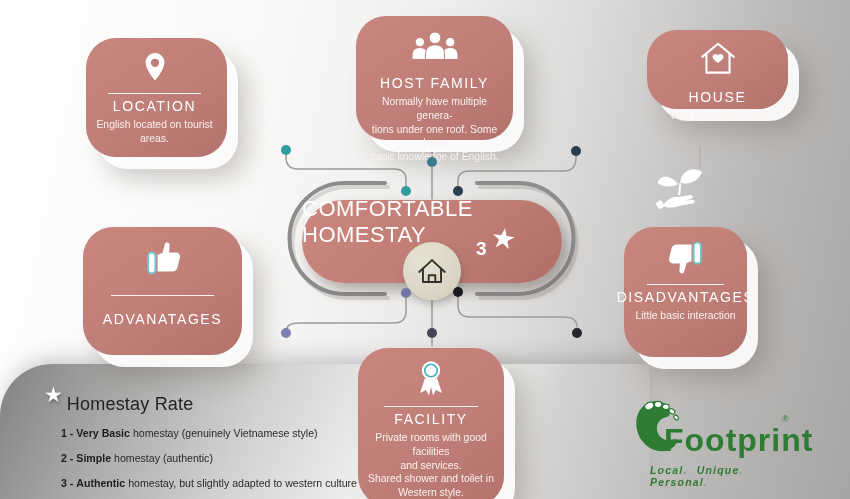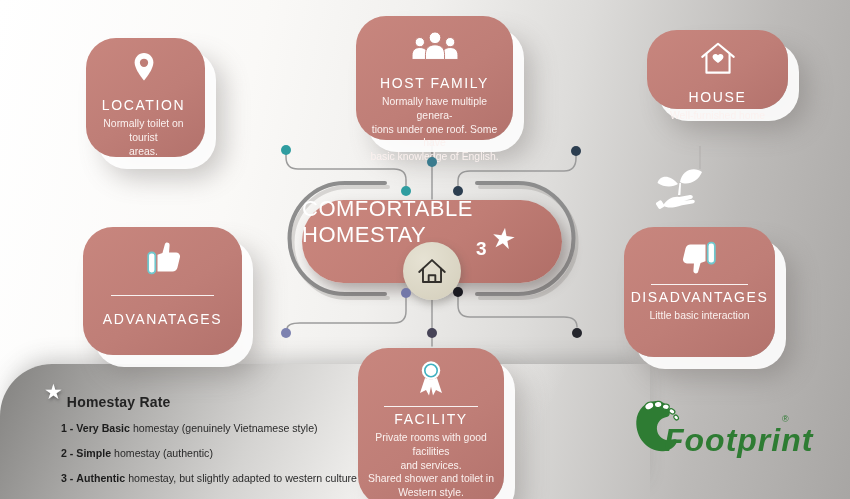--- a/index.html
+++ b/index.html
@@ -23,25 +23,25 @@
     position:absolute;z-index:2;border-radius:30px;color:#fdf6f4;text-align:center;
     background:linear-gradient(145deg,#c8867e 0%,#bf7e77 55%,#b3726c 100%);
     box-shadow:11px 12px 0 rgba(255,255,255,.92),19px 21px 26px rgba(96,92,88,.33);
     display:flex;flex-direction:column;align-items:center;justify-content:flex-start;
     padding:10px 10px 6px;box-sizing:border-box;
   }
   .box-icon{display:flex;align-items:flex-end;justify-content:center;min-height:36px;margin-top:2px;}
   .box-divider{width:74%;height:1px;background:rgba(255,255,255,.9);margin:7px 0 4px;}
   .box-title{font-size:14px;letter-spacing:1.6px;font-weight:400;color:#ffffff;}
   .box-body{font-size:10.4px;line-height:1.33;margin-top:4px;white-space:pre-line;color:#fbf1ef;}
-  #box-location{left:86px;top:38px;width:119px;height:119px;padding-left:6px;}
+  #box-location{left:86px;top:38px;width:141px;height:119px;padding-left:6px;}
   #box-host-family{left:356px;top:16px;width:157px;height:124px;}
   #box-house{left:631px;top:30px;width:141px;height:79px;margin-left:16px;}
   #box-advantages{left:83px;top:227px;width:159px;height:128px;gap:11px;}
-  #box-disadvantages{left:624px;top:227px;width:151px;height:130px;text-align:right;}
+  #box-disadvantages{left:624px;top:227px;width:123px;height:130px;text-align:right;}
   #box-facility{left:358px;top:348px;width:146px;height:158px;}
   
   .pill{
     position:absolute;left:302px;top:200px;width:260px;height:83px;border-radius:42px;z-index:2;
     background:linear-gradient(140deg,#cb877e 0%,#c07d75 55%,#b06e67 100%);
     box-shadow:6px 8px 14px rgba(97,84,82,.45);
     display:flex;align-items:center;justify-content:center;
   }
   .pill-title{color:#fff;font-size:22px;letter-spacing:.5px;font-weight:400;margin-bottom:40px;}
   .pill-rating-number{position:absolute;left:174px;top:38px;font-size:19px;font-weight:700;color:#fff;}
@@ -51,28 +51,28 @@
     background:radial-gradient(circle at 35% 30%,#e6e2d3,#d8d3c1 75%);
     box-shadow:2px 4px 8px rgba(90,85,80,.35);
     display:flex;align-items:center;justify-content:center;
   }
   
   .hand-plant{position:absolute;left:656px;top:166px;z-index:2;}
   
   .legend{position:absolute;left:44px;top:374px;z-index:2;color:#232323;}
   .legend-head{display:flex;align-items:center;}
   .legend-star{font-size:21px;color:#ffffff;text-shadow:1px 2px 3px rgba(90,90,90,.8);margin-right:4px;}
-  .legend-title{font-size:14px;font-weight:700;letter-spacing:.2px;margin-top:20px;}
+  .legend-title{font-size:18px;font-weight:400;letter-spacing:.2px;margin-top:20px;}
   .legend-items{margin-top:6px;margin-left:17px;}
   .legend-item{font-size:10.6px;line-height:13.2px;white-space:nowrap;color:#2a2a2a;margin-top:12px;}
   .legend-item b{font-weight:700;color:#1c1c1c;}
   
   .logo{position:absolute;left:634px;top:396px;width:180px;height:92px;z-index:2;}
   .logo-mark{position:absolute;left:0;top:2px;}
-  .logo-word{position:absolute;left:30px;top:26px;font-size:32px;font-weight:700;font-style:italic;
+  .logo-word{position:absolute;left:30px;top:26px;font-size:32px;font-weight:700;
     letter-spacing:1px;color:#2e7c33;}
   .logo-reg{position:absolute;left:148px;top:18px;font-size:9px;color:#2e7c33;}
   .logo-tagline{position:absolute;left:16px;top:68px;font-size:10.5px;font-weight:700;font-style:italic;
     letter-spacing:1.2px;color:#2e7c33;}
   .logo-tagline .dot{color:#8f8e8c;margin-right:5px;}
 </style>
 </head>
 <body>
 
 <div class="canvas">
@@ -114,21 +114,21 @@
 
   <div class="box" id="box-location">
     <div class="box-icon">
       <svg width="30" height="36" viewBox="0 0 24 26">
         <path d="M12 1C7.9 1 4.5 4.4 4.5 8.6c0 5.8 7.5 14.4 7.5 14.4s7.5-8.6 7.5-14.4C19.5 4.4 16.1 1 12 1z" fill="#ffffff"></path>
         <circle cx="12" cy="8.8" r="3.3" fill="#bf7e77"></circle>
       </svg>
     </div>
     <div class="box-divider"></div>
     <div class="box-title">LOCATION</div>
-    <div class="box-body">Normally toilet on tourist
+    <div class="box-body">English located on tourist
 areas.</div>
   </div>
 
   <div class="box" id="box-host-family">
     <div class="box-icon">
       <svg width="52" height="34" viewBox="0 0 48 30">
         <g fill="#ffffff" stroke="#bf7e77" stroke-width="0.9">
           <circle cx="10" cy="10.5" r="4.3"></circle>
           <path d="M10,15.5 c-4.6,0 -7.2,2.8 -7.2,7 v4 h14.4 v-4 c0,-4.2 -2.6,-7 -7.2,-7 z"></path>
           <circle cx="38" cy="10.5" r="4.3"></circle>
@@ -248,15 +248,20 @@
       <g fill="#ffffff" stroke="#2e7c33" stroke-width="1.6">
         <ellipse cx="20" cy="10" rx="6.2" ry="4.6" transform="rotate(-28 20 10)"></ellipse>
         <ellipse cx="31.5" cy="8" rx="5" ry="4" transform="rotate(-10 31.5 8)"></ellipse>
         <ellipse cx="41.5" cy="11" rx="4.5" ry="3.5" transform="rotate(10 41.5 11)"></ellipse>
         <ellipse cx="49.5" cy="17" rx="4" ry="3" transform="rotate(32 49.5 17)"></ellipse>
         <ellipse cx="55" cy="25" rx="3.4" ry="2.6" transform="rotate(52 55 25)"></ellipse>
       </g>
     </svg>
     <div class="logo-word">Footprint</div>
     <div class="logo-reg">®</div>
+    <div class="logo-tagline">
+      <span>Local</span><span class="dot">.</span>
+      <span>Unique</span><span class="dot">.</span>
+      <span>Personal</span><span class="dot">.</span>
+    </div>
   </div>
 
 </div>
 
 </body></html>

